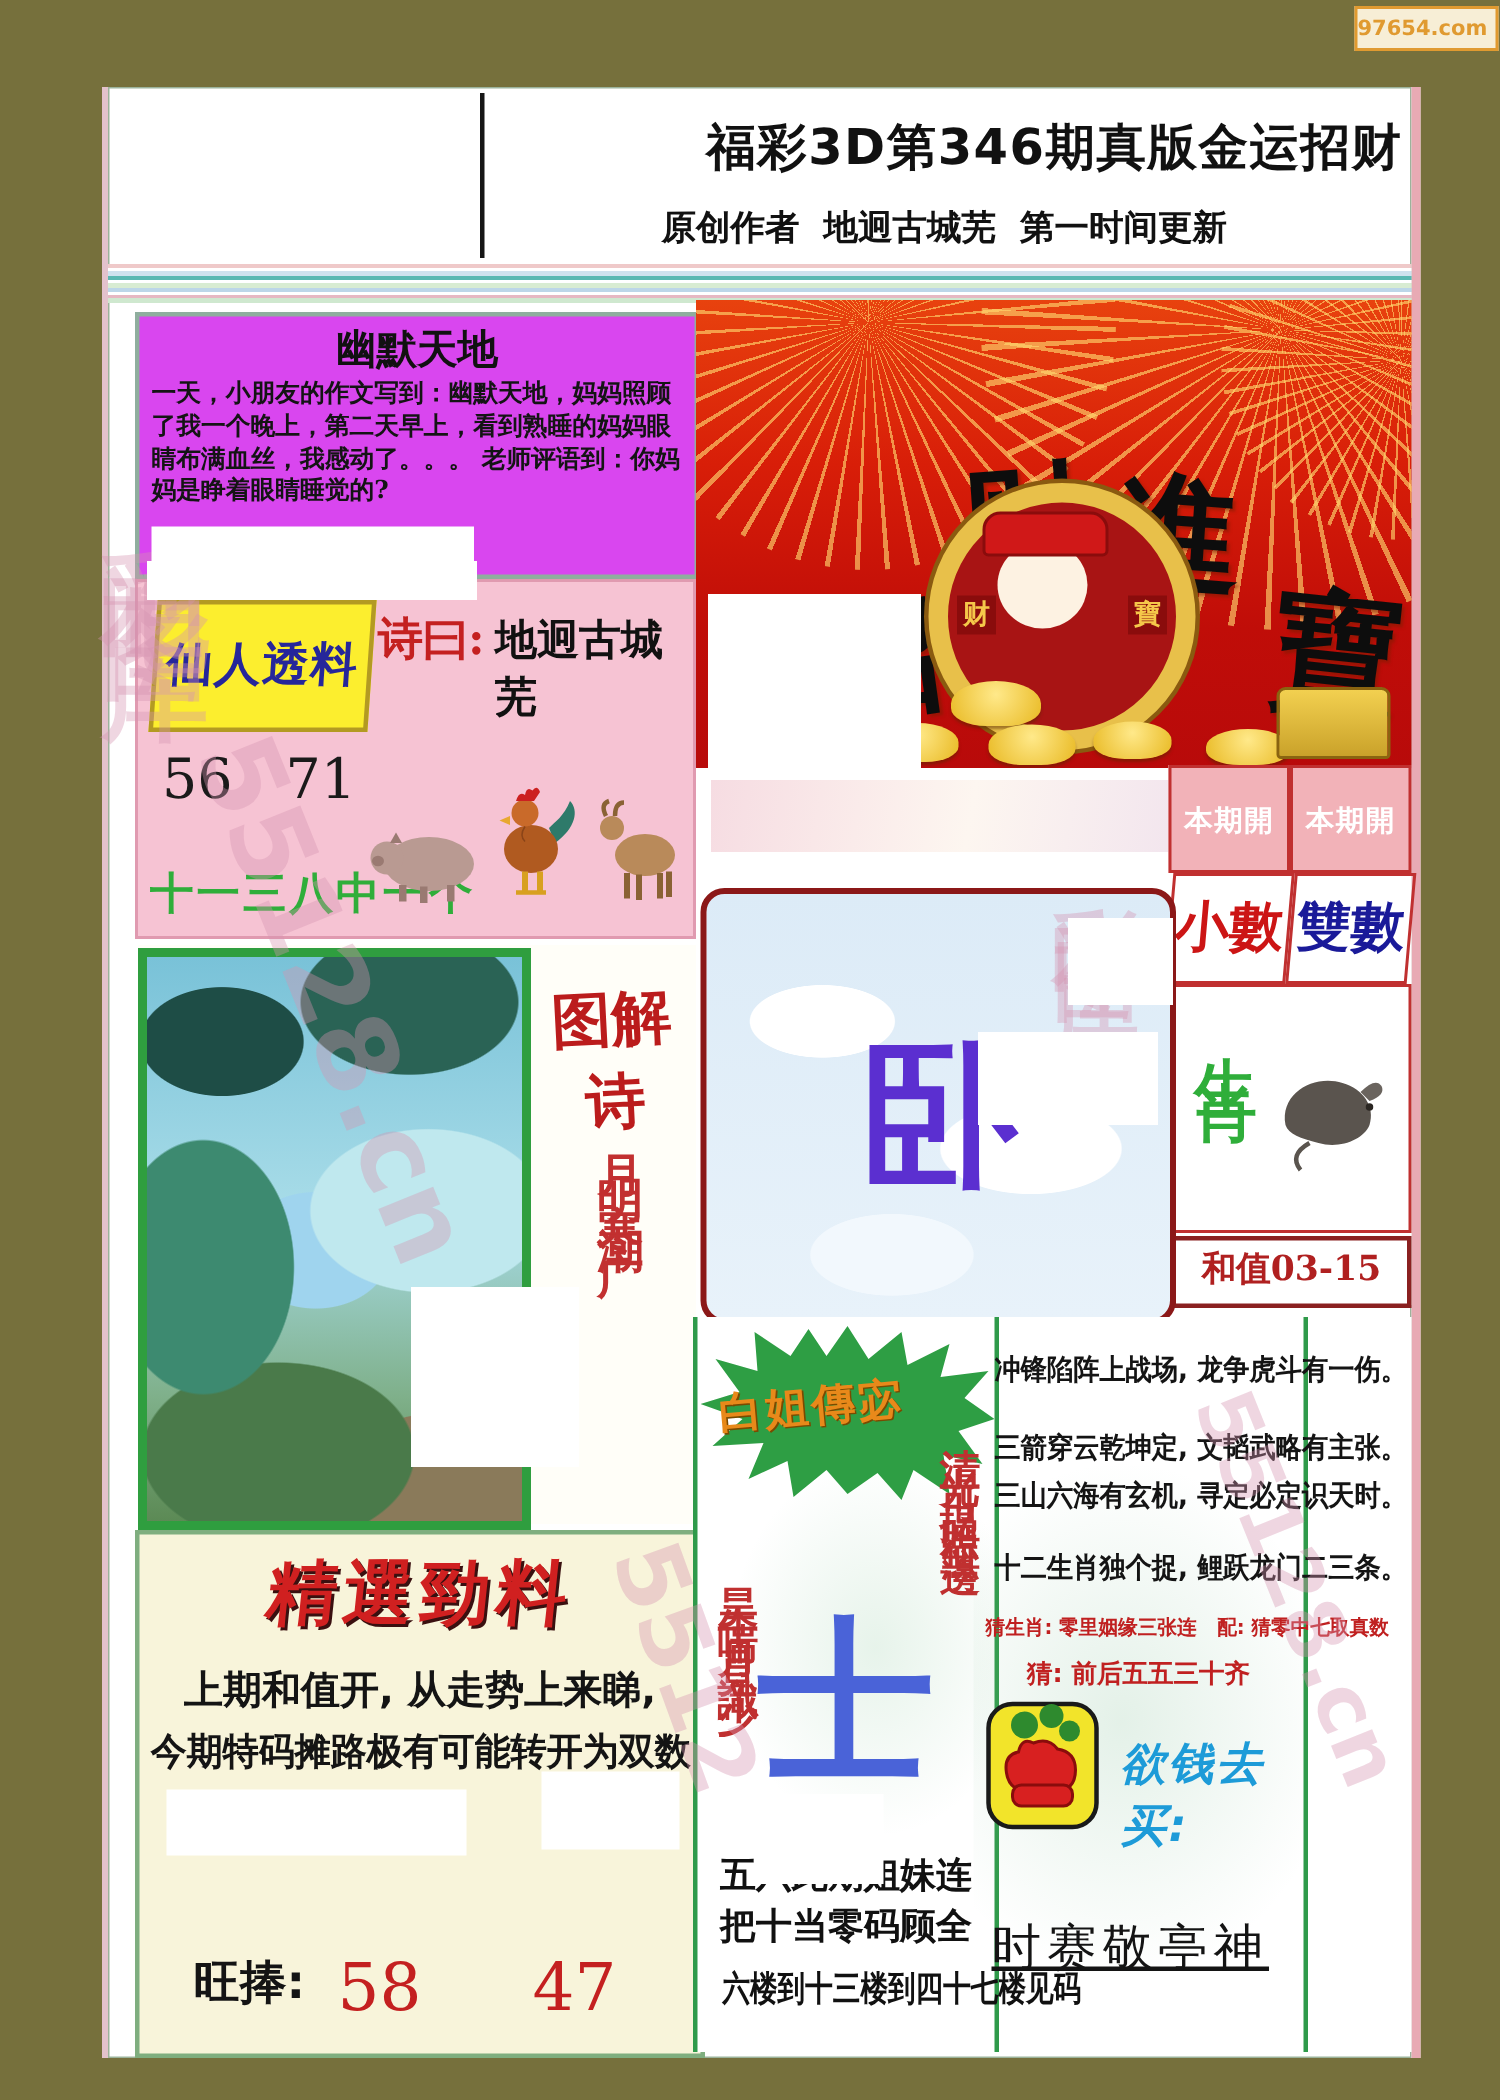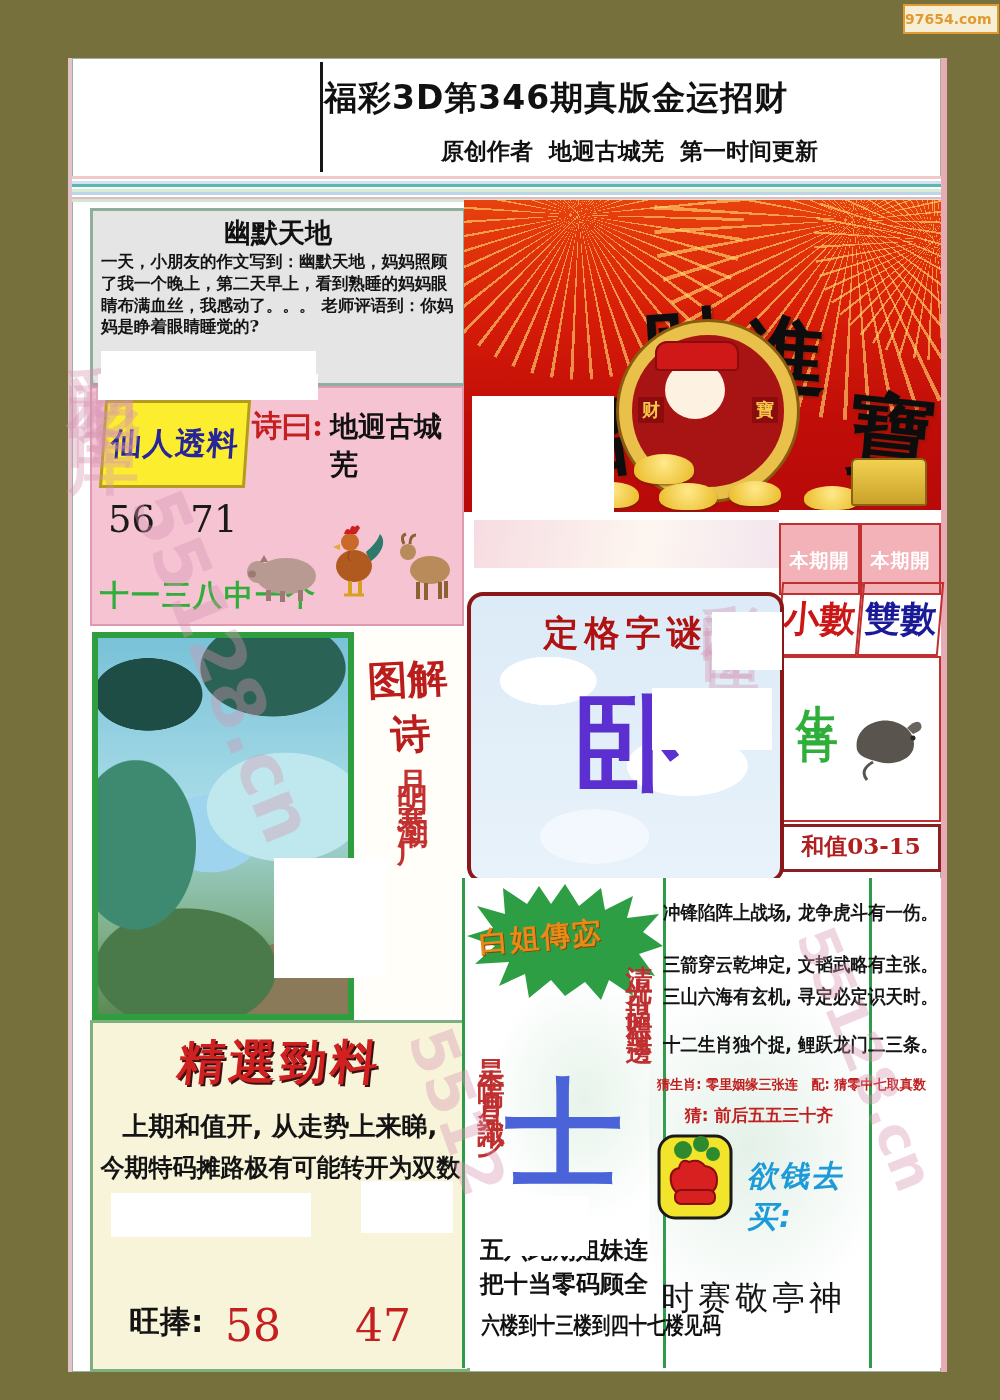--- a/index.html
+++ b/index.html
@@ -16,28 +16,28 @@
     font-size:14px;font-weight:bold;text-align:left;
   }
   
   .page{
     left:68px;top:58px;width:869px;height:1314px;background:#ffffff;
     border-left:4px solid #e3c2cc;border-right:6px solid #e8aab4;
     box-shadow:0 0 0 1px #9bb39b inset;
   }
   
   .hdr-divider{left:248px;top:4px;width:3px;height:110px;background:#161616;}
-  .hdr-title{left:252px;right:6px;top:18px;text-align:left;font-size:33px;font-weight:bold;color:#111;letter-spacing:1px;white-space:nowrap;}
+  .hdr-title{left:252px;right:6px;top:18px;text-align:right;font-size:33px;font-weight:bold;color:#111;letter-spacing:1px;white-space:nowrap;}
   .hdr-sub{left:252px;right:6px;top:78px;text-align:center;font-size:23px;font-weight:bold;color:#111;white-space:pre;}
   .stripes{
     left:0;right:0;top:118px;height:26px;
     background:linear-gradient(#efc9c9 0 3px,#ffffff 3px 5px,#cfe2ee 5px 8px,#5ab8b2 8px 11px,#ffffff 11px 13px,#d8ecd2 13px 16px,#bcd6e8 16px 19px,#ffffff 19px 21px,#e6b8c2 21px 23px,#cfe8cf 23px 26px);
   }
   
-  .humor{left:18px;top:150px;width:370px;height:172px;border:3px solid #8fae9e;background:#e5e5e5;}
+  .humor{left:18px;top:150px;width:370px;height:172px;border:3px solid #8fae9e;background:#d946ef;}
   .humor-title{left:0;right:0;top:4px;text-align:center;font-size:27px;font-weight:bold;color:#111;}
   .humor-body{left:8px;right:6px;top:40px;font-size:16.5px;line-height:1.32;font-weight:bold;color:#141414;font-family:"DejaVu Serif",serif;}
   
   .fairy{left:18px;top:328px;width:370px;height:236px;background:#f6c3d3;border:2px solid #e09ab0;}
   .fairy-label{left:10px;top:12px;width:140px;height:82px;background:#fcee2e;border:3px solid #b39a22;
     color:#26269a;font-size:31px;font-weight:bold;text-align:center;line-height:80px;letter-spacing:1px;transform:skewX(-4deg);}
   .fairy-nums{left:16px;top:110px;font-size:37px;color:#1a1a1a;font-family:"DejaVu Serif",serif;white-space:pre;}
   .fairy-hint{left:8px;bottom:8px;font-size:29px;font-weight:bold;color:#2fae3a;letter-spacing:2px;}
   .fairy-poem-prefix{left:160px;top:18px;font-size:30px;font-weight:bold;color:#c42020;font-family:"DejaVu Serif",serif;}
   .fairy-poem{left:238px;top:20px;font-size:28px;font-weight:bold;color:#111;font-family:"DejaVu Serif",serif;}
@@ -72,21 +72,21 @@
   .medal{left:155px;top:122px;width:152px;height:152px;border-radius:50%;border:13px solid #e8c04a;background:#a81414;box-shadow:0 0 0 3px #8a5a10;}
   .medal-face{left:33px;top:26px;width:60px;height:58px;border-radius:50%;background:#fdf2e2;}
   .medal-hat{left:23px;top:6px;width:80px;height:26px;border-radius:12px 12px 4px 4px;background:#d01818;border:2px solid #8a0c0c;}
   .medal-chip{width:26px;height:26px;background:#8a0c0c;color:#f5c84a;font-size:18px;font-weight:bold;text-align:center;line-height:26px;}
   .ingot{background:radial-gradient(circle at 50% 30%,#ffe98a,#e8b820);border-radius:50% 50% 40% 40%;box-shadow:0 2px 2px rgba(90,40,0,.5);}
   .chest{right:14px;bottom:6px;width:72px;height:44px;background:linear-gradient(#f2d050,#caa22a);border:2px solid #8a6410;border-radius:6px 6px 3px 3px;}
   .pinkbar{left:402px;top:462px;width:435px;height:48px;background:linear-gradient(100deg,#f6dce2,#fdf6f0 40%,#f3e6ee 70%,#efe2ea);}
   
   .grid{left:707px;top:452px;width:162px;height:360px;background:#fff;}
   .gcell{box-sizing:border-box;border:2px solid #c03030;}
-  .ghead{background:#f2b2b8;color:#fff;font-size:19px;font-weight:bold;text-align:center;line-height:70px;letter-spacing:1px;margin-top:13px;}
+  .ghead{background:#f2b2b8;color:#fff;font-size:19px;font-weight:bold;text-align:center;line-height:70px;letter-spacing:1px;}
   .gsmall{font-size:36px;font-weight:bold;text-align:center;line-height:70px;transform:skewX(-5deg);}
   .zodiac-label{writing-mode:vertical-rl;font-size:42px;font-weight:bold;color:#2fae3a;letter-spacing:18px;font-family:"DejaVu Serif",serif;}
   .sumbox{border:3px solid #8a2020;color:#b02020;font-size:23px;font-weight:bold;text-align:center;line-height:38px;font-family:"DejaVu Serif",serif;}
   
   .riddle{left:395px;top:534px;width:309px;height:283px;border:4px solid #8b1818;border-radius:16px;
     background:
       radial-gradient(80px 40px at 25% 30%,#ffffff 0 60%,transparent 61%),
       radial-gradient(100px 50px at 70% 60%,#ffffff 0 60%,transparent 61%),
       radial-gradient(90px 45px at 40% 85%,#f2f8fd 0 60%,transparent 61%),
       linear-gradient(180deg,#dcebf7,#e8f2fa);}
@@ -99,21 +99,21 @@
   .bright{left:187px;top:0;width:223px;height:490px;border-right:3px solid #2f9a4a;box-sizing:border-box;
     background:radial-gradient(200px 240px at 45% 55%,rgba(130,190,150,.22),transparent 72%);}
   .burst-title{font-size:29px;font-weight:bold;color:#e8891a;transform:rotate(-5deg);letter-spacing:2px;font-family:"DejaVu Serif",serif;text-shadow:1px 1px 0 #7a4a00;}
   .vred{writing-mode:vertical-rl;font-size:27px;font-weight:bold;color:#c03030;letter-spacing:12px;font-family:"DejaVu Serif",serif;}
   .bigchar{font-size:118px;font-weight:bold;color:#4a63d8;font-family:"DejaVu Serif",serif;}
   .bline{left:0;right:0;text-align:center;font-size:24px;font-weight:bold;color:#111;white-space:nowrap;}
   .floorline{left:-4px;right:-4px;text-align:center;font-size:23px;font-weight:bold;color:#111;white-space:nowrap;transform:scaleX(.8);}
   .rpoem{left:14px;right:4px;font-size:19px;font-weight:bold;color:#141414;white-space:nowrap;transform:scaleX(.92);transform-origin:left;}
   .rred{color:#c02020;font-weight:bold;white-space:pre;}
   .buylabel{font-size:30px;font-weight:bold;font-style:italic;color:#1d9bd8;letter-spacing:2px;}
-  .buyanswer{font-size:33px;color:#141414;font-family:"DejaVu Serif",serif;letter-spacing:4px;}
+  .buyanswer{font-size:33px;color:#141414;font-family:"DejaVu Serif",serif;letter-spacing:4px;text-decoration:underline;}
   
   .patch{background:#ffffff;z-index:8;}
   .wm{z-index:6;color:rgba(214,148,176,.38);font-weight:bold;pointer-events:none;white-space:nowrap;}
 </style>
 </head>
 <body>
 
 <div class="abs badge">97654.com</div>
 
 <div class="abs page">
@@ -231,21 +231,20 @@
             <path d="M64 30 q10-10 14-4 q3 6-8 10 Z" fill="#6a645e"></path>
             <circle cx="70" cy="40" r="2.5" fill="#2a2622"></circle>
             <path d="M30 64 q-14 8 -6 18" stroke="#5a544e" stroke-width="3" fill="none"></path>
           </svg>
       </span>
     </div>
     <div class="abs sumbox" style="left:2px;top:314px;width:154px;height:42px;">和值03-15</div>
   </div>
 
   <div class="abs riddle">
-    <div class="abs riddle-title">定格字谜</div>
     <div class="abs riddle-char">卧</div>
     <div class="abs patch" style="right:-2px;top:16px;width:70px;height:58px;"></div>
     <div class="abs patch" style="right:8px;top:92px;width:120px;height:62px;"></div>
   </div>
 
   <div class="abs bottom">
 
     <div class="abs bmid">
       <span class="abs" style="left:2px;top:6px;">
         <svg width="196" height="116" viewBox="0 0 196 116">

